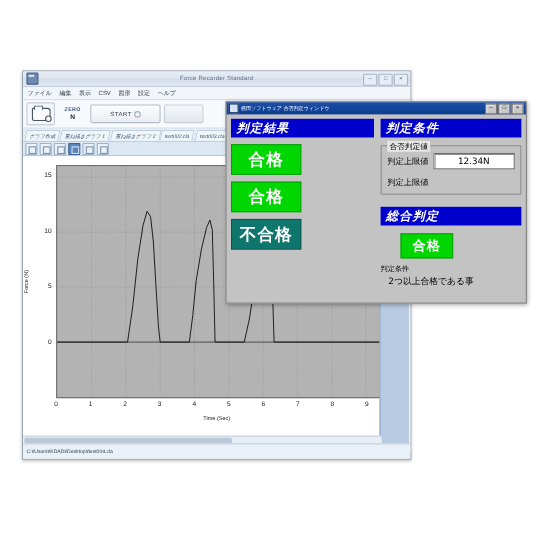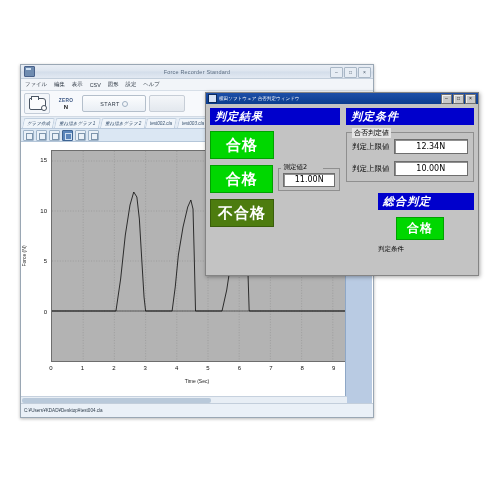--- a/index.html
+++ b/index.html
@@ -184,21 +184,21 @@
   .col-right{position:absolute;left:140px;top:4px;width:128px;}
 
   .res-row{display:flex;align-items:center;gap:5px;margin-top:6px;}
   .verdict{
     width:62px;height:26px;display:flex;align-items:center;justify-content:center;
     color:#ffffff;font-size:15px;font-weight:bold;letter-spacing:1px;
     font-family:"DejaVu Sans","Liberation Sans",sans-serif;
     border:1px solid rgba(0,0,0,.25);
   }
   .verdict.pass{background:#00d700;}
-  .verdict.fail{background:#4d7c0f;}
+  .verdict.fail{background:#0f766e;}
   .fieldset{
     border:1px solid #8f8f8f;border-top:none;padding:2px 4px 3px 4px;position:relative;
     width:52px;
   }
   .fieldset > .lg{
     position:absolute;top:-5px;left:2px;background:#c3c3c3;padding:0 2px;
     font-size:6.5px;color:#000;white-space:nowrap;
     font-family:"DejaVu Sans","Liberation Sans",sans-serif;
   }
   .fieldset:before,.fieldset:after{
@@ -392,50 +392,46 @@
 
       <div class="col-left">
         <div class="bluehdr">判定結果</div>
 
         <div class="res-row">
           <div class="verdict pass">合格</div>
         </div>
 
         <div class="res-row">
           <div class="verdict pass">合格</div>
-          <div class="fieldset">
-            <div class="lg">測定値2</div>
-            <div class="numbox">11.00N</div>
-          </div>
         </div>
 
         <div class="res-row">
           <div class="verdict fail">不合格</div>
         </div>
       </div>
 
       <div class="col-right">
         <div class="bluehdr">判定条件</div>
 
         <div class="group">
           <div class="lg">合否判定値</div>
           <div class="lim-row">
             <div class="lim-lab">判定上限値</div>
             <div class="lim-box">12.34N</div>
           </div>
           <div class="lim-row">
             <div class="lim-lab">判定上限値</div>
-            <div class="lim-box">10.00N</div>
           </div>
         </div>
 
-        <div style="margin-top:11px;margin-left:32px;">
+        <div style="margin-top:11px;">
           <div class="bluehdr">総合判定</div>
           <div class="total-verdict">合格</div>
           <div class="cond-block">
             <div class="c1">判定条件</div>
+            <div class="c2">2つ以上合格である事</div>
           </div>
         </div>
       </div>
 
     </div>
   </div>
 </div>
 
 </body></html>

